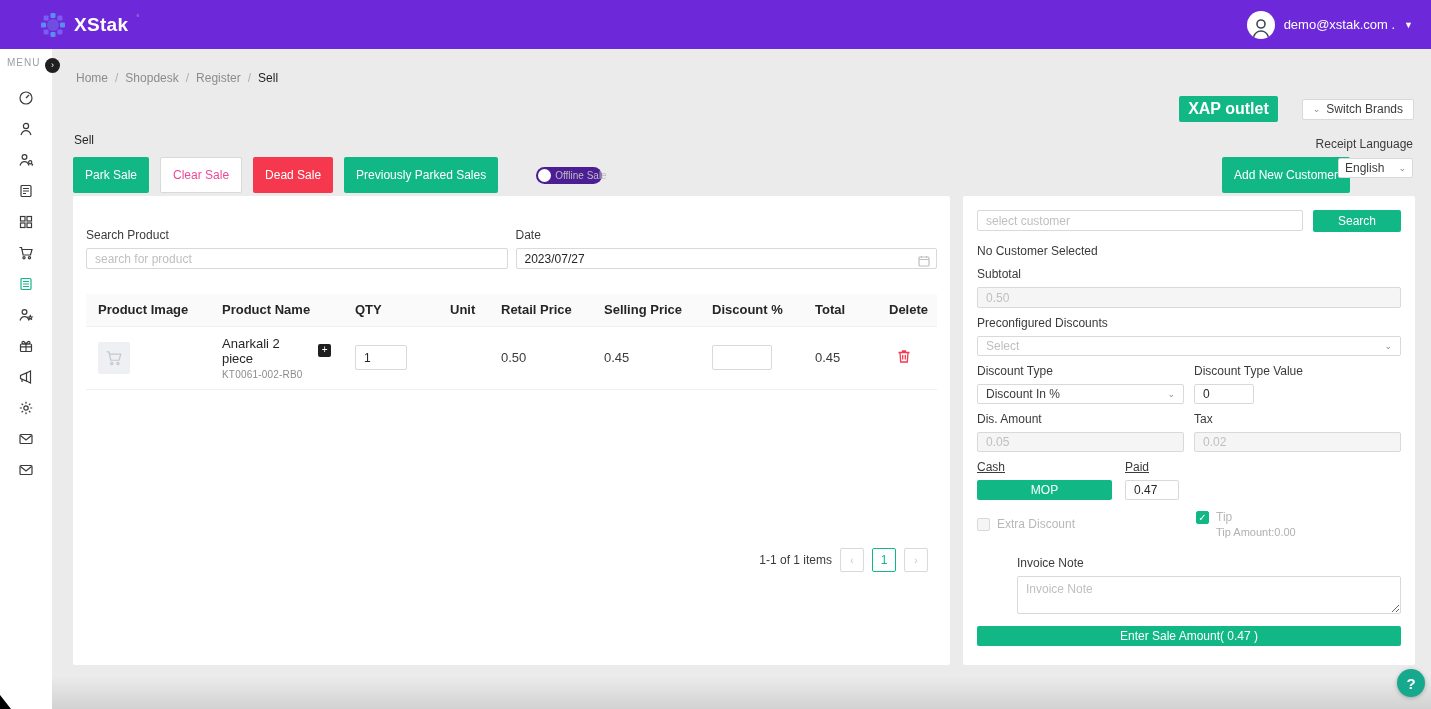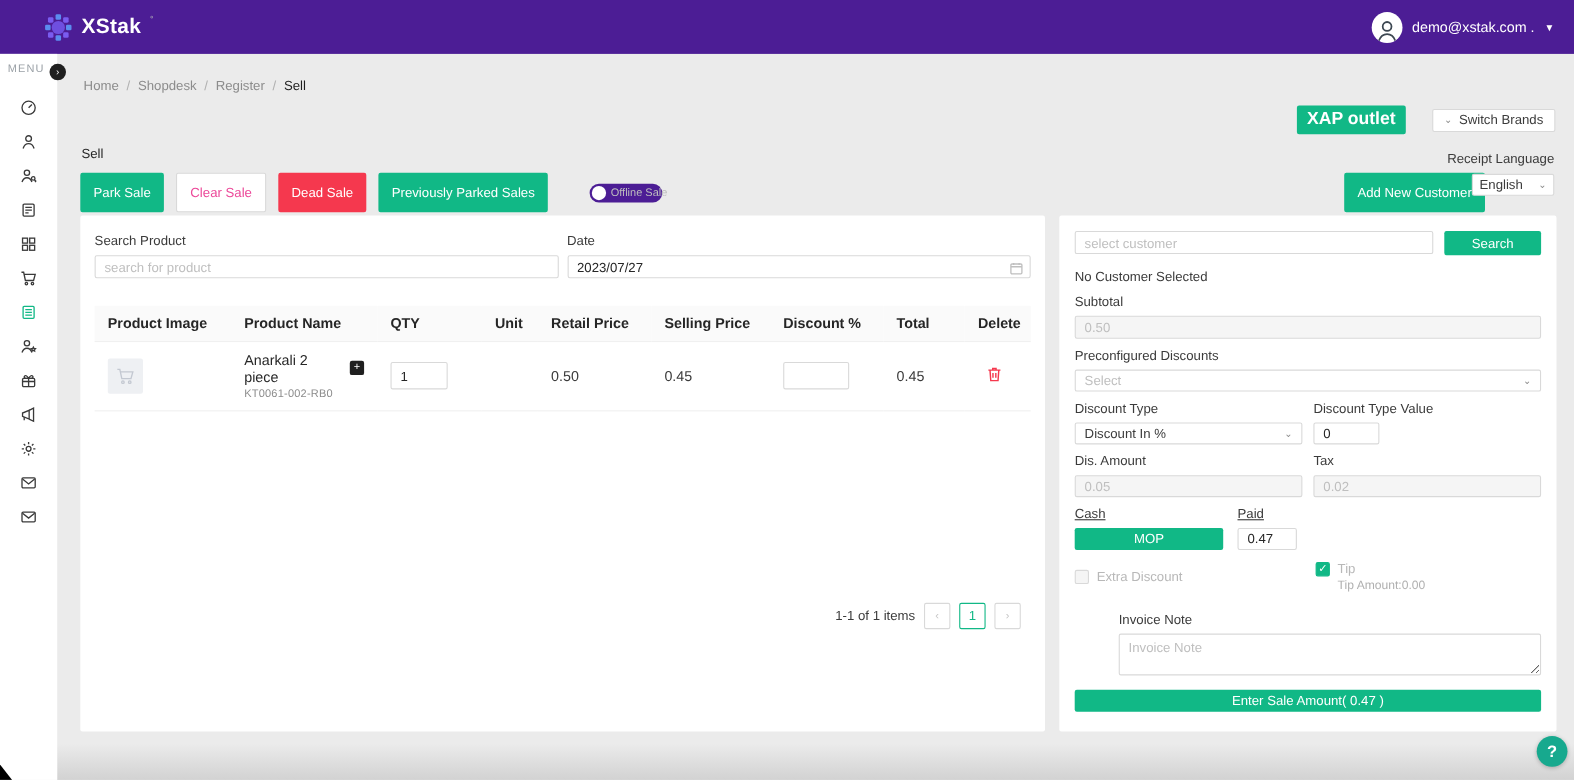--- a/index.html
+++ b/index.html
@@ -1,20 +1,20 @@
 <!DOCTYPE html>
 <html><head>
 <meta charset="utf-8">
 <style>
   * { margin:0; padding:0; box-sizing:border-box; }
   html,body { width:1431px; height:709px; overflow:hidden;
     font-family:"Liberation Sans", sans-serif; background:#ebebeb; color:#3b3b3b; }
 
   
-  .topbar { position:absolute; top:0; left:0; width:1431px; height:49px; background:#4c1d95;
+  .topbar { position:absolute; top:0; left:0; width:1431px; height:49px; background:#6d28d9;
     display:flex; align-items:center; justify-content:space-between; padding:0 18px 0 40px; }
   .brand { display:flex; align-items:center; gap:8px; }
   .brand-name { color:#fff; font-size:19px; font-weight:bold; letter-spacing:.3px; }
   .brand-tm { color:#bbb; font-size:8px; vertical-align:top; position:relative; top:-7px; }
   .userbox { display:flex; align-items:center; gap:9px; color:#fff; font-size:13px; }
   .avatar { width:28px; height:28px; border-radius:50%; background:#fff; display:flex; align-items:flex-end; justify-content:center; overflow:hidden; }
   .caret { color:#fff; font-size:9px; }
 
   
   .sidebar { position:absolute; top:49px; left:0; width:52px; height:660px; background:#fff; z-index:5; }
@@ -66,21 +66,21 @@
   .field-label { font-size:12px; color:#3b3b3b; margin-bottom:6px; }
   .inp { height:21px; border:1px solid #d9d9d9; border-radius:2px; background:#fff; font-size:12px;
     color:#262626; padding:0 8px; font-family:"Liberation Sans",sans-serif; width:100%; outline:none; }
   .inp::placeholder { color:#bfbfbf; }
   .inp:disabled, .inp.disabled { background:#f5f5f5; color:#bfbfbf; }
   .sel { border:1px solid #d9d9d9; border-radius:2px; background:#fff; font-size:12px; height:20px;
     display:flex; align-items:center; justify-content:space-between; padding:0 8px; cursor:pointer; }
   .sel .ph { color:#bfbfbf; }
 
   .search-row { display:flex; gap:8px; }
-  .search-col { width:422px; }
+  .search-col { width:422px;margin-top:16px; }
   .date-box { position:relative; }
   .cal-icon { position:absolute; right:7px; top:4px; width:12px; height:12px; }
   .cal-icon svg { stroke:#bfbfbf; fill:none; stroke-width:1.2; width:12px; height:12px; }
 
   
   table.products { border-collapse:collapse; table-layout:fixed; width:851px; margin-top:25px; font-size:13px; }
   table.products th { background:#fafafa; font-weight:bold; font-size:13px; color:#262626; text-align:left;
     padding:8px 12px; border-bottom:1px solid #f0f0f0; height:32px; }
   table.products td { padding:9px 12px; border-bottom:1px solid #f0f0f0; height:58px; vertical-align:middle;
     color:#3b3b3b; }

